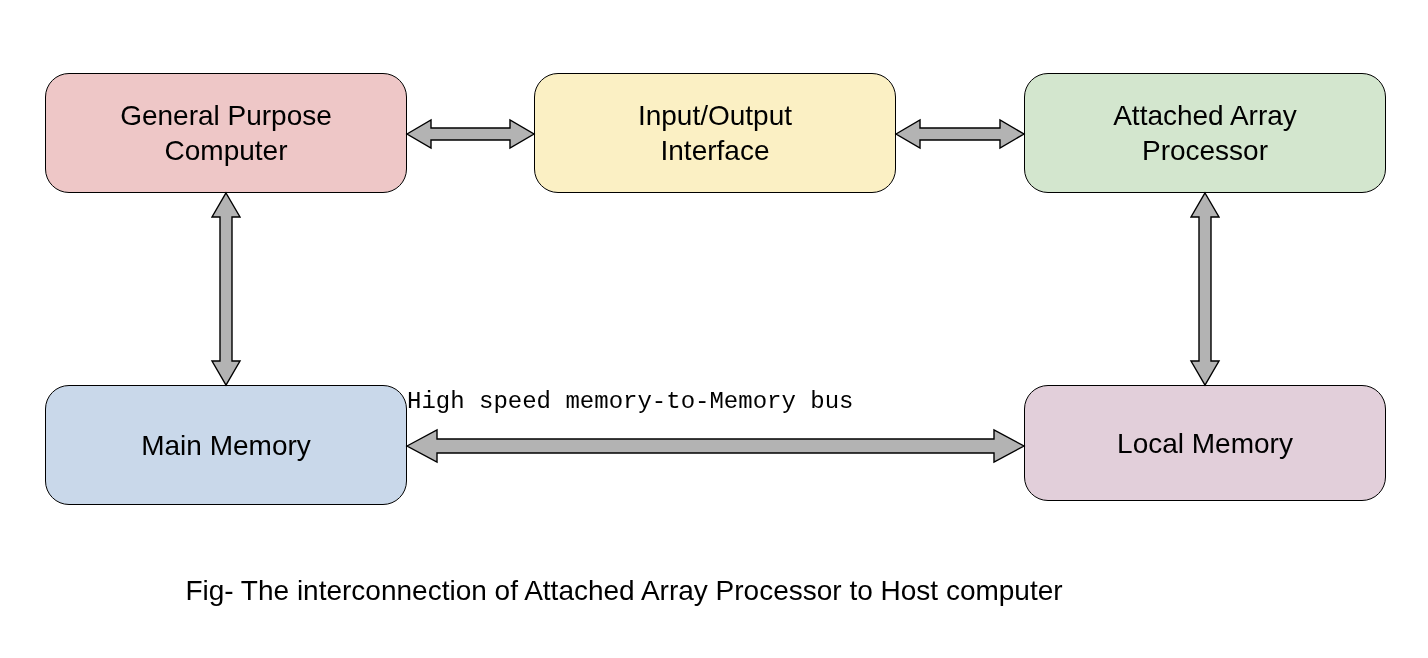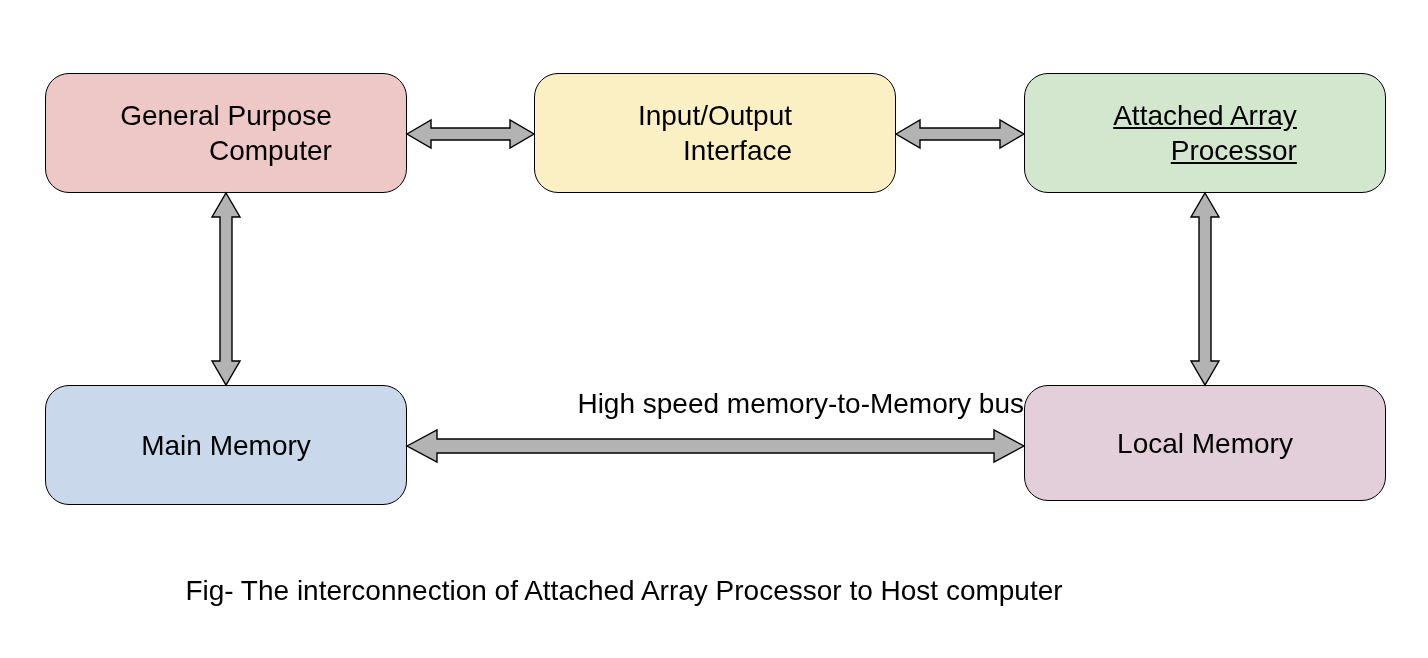--- a/index.html
+++ b/index.html
@@ -11,53 +11,54 @@
     font-family: Arial, Helvetica, sans-serif;
     position: relative;
   }
   .node {
     position: absolute;
     border: 1.5px solid #000;
     border-radius: 24px;
     display: flex;
     align-items: center;
     justify-content: center;
-    text-align: right;
+    text-align: center;
     font-size: 28px;
     line-height: 1.25;
     box-sizing: border-box;
     padding: 8px 12px;
   }
   .caption {
     position: absolute;
     font-size: 28px;
     text-align: center;
   }
   .bus-label {
     position: absolute;
-    font-size: 28px;
-    text-align: right;
+    font-size: 24px;
+    text-align: left;
+    font-family: Liberation Mono, monospace;
   }
   svg.connector {
     position: absolute;
     overflow: visible;
   }
 </style>
 </head>
 <body>
 
 <div class="node" style="left:45px; top:73px; width:362px; height:120px; background:#eec7c7;">
   <span>General Purpose<br>Computer</span>
 </div>
 
 <div class="node" style="left:534px; top:73px; width:362px; height:120px; background:#fbf0c4;">
   <span>Input/Output<br>Interface</span>
 </div>
 
-<div class="node" style="left:1024px; top:73px; width:362px; height:120px; background:#d3e6ce;text-decoration:underline;">
+<div class="node" style="left:1024px; top:73px; width:362px; height:120px; background:#d3e6ce;">
   <span>Attached Array<br>Processor</span>
 </div>
 
 <div class="node" style="left:45px; top:385px; width:362px; height:120px; background:#c9d8ea;">
   <span>Main Memory</span>
 </div>
 
 <div class="node" style="left:1024px; top:385px; width:362px; height:116px; background:#e2cfda;">
   <span>Local Memory</span>
 </div>

